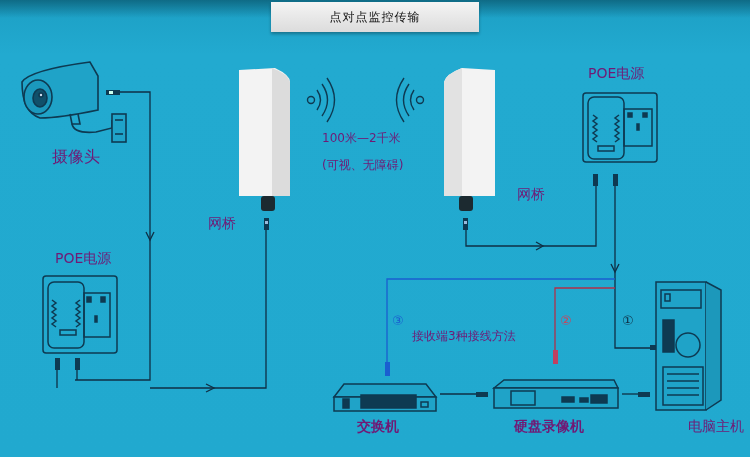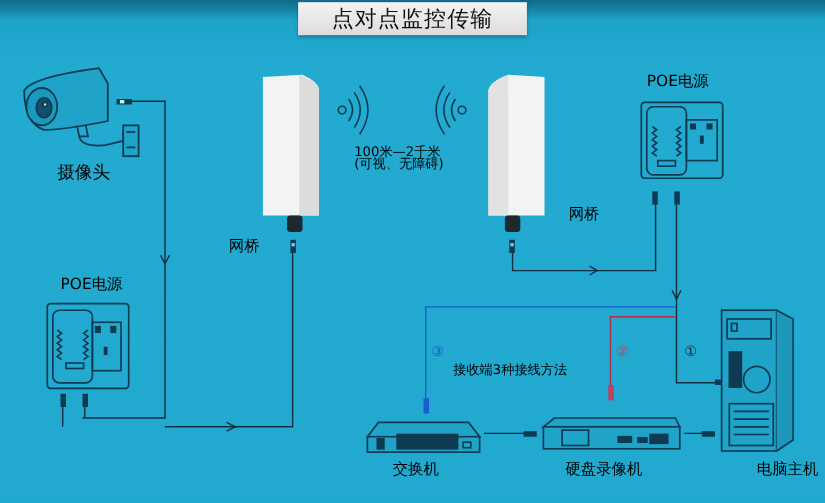--- a/index.html
+++ b/index.html
@@ -1,21 +1,21 @@
 <!DOCTYPE html>
 <html><head>
 <meta charset="utf-8">
 <style>
   html,body{margin:0;padding:0;}
   body{width:750px;height:457px;overflow:hidden;background:#1fa7cc;font-family:"DejaVu Sans",sans-serif;position:relative;}
   .canvas{position:absolute;left:0;top:0;width:750px;height:457px;background:linear-gradient(180deg,#1c9fc4 0%,#22aad0 12%,#21a9cf 100%);}
   .topshade{position:absolute;left:0;top:0;width:750px;height:18px;background:linear-gradient(180deg,#0f6b86,rgba(31,167,204,0));}
   .title-box{position:absolute;left:271px;top:2px;width:208px;height:30px;background:linear-gradient(180deg,#f4f4f4,#dcdcdc);box-shadow:0 2px 3px rgba(0,0,0,.3);display:flex;align-items:center;justify-content:center;}
-  .title-text{font-size:20px;color:#111;letter-spacing:1px;}
-  .label{position:absolute;color:#000000;font-size:14px;white-space:nowrap;}
+  .title-text{font-size:12px;color:#111;letter-spacing:1px;}
+  .label{position:absolute;color:#701a75;font-size:14px;white-space:nowrap;}
   .label.sm{font-size:12px;}
   svg{position:absolute;left:0;top:0;}
   .circ{position:absolute;font-size:13px;}
 </style>
 </head>
 <body>
 
 <div class="canvas"></div>
 <div class="topshade"></div>
 
@@ -148,22 +148,22 @@
     <line x1="667" y1="395" x2="699" y2="395"></line>
   </g>
 </svg>
 
 <span class="label" style="left:52px;top:147px;font-size:16px;">摄像头</span>
 <span class="label" style="left:208px;top:215px;">网桥</span>
 <span class="label" style="left:517px;top:186px;">网桥</span>
 <span class="label" style="left:588px;top:65px;">POE电源</span>
 <span class="label" style="left:55px;top:250px;">POE电源</span>
 <span class="label sm" style="left:322px;top:130px;">100米—2千米</span>
-<span class="label sm" style="left:322px;top:141px;">(可视、无障碍)</span>
+<span class="label sm" style="left:322px;top:157px;">(可视、无障碍)</span>
 <span class="label sm" style="left:412px;top:328px;">接收端3种接线方法</span>
 
 <span class="circ" style="left:392px;top:313px;color:#1a5fd0;">③</span>
 <span class="circ" style="left:560px;top:313px;color:#d04058;">②</span>
 <span class="circ" style="left:622px;top:313px;color:#0f2f45;">①</span>
 
-<span class="label" style="left:357px;top:418px;">交换机</span>
-<span class="label" style="left:514px;top:418px;">硬盘录像机</span>
+<span class="label" style="left:357px;top:418px;font-weight:bold;">交换机</span>
+<span class="label" style="left:514px;top:418px;font-weight:bold;">硬盘录像机</span>
 <span class="label" style="left:688px;top:418px;">电脑主机</span>
 
 </body></html>

